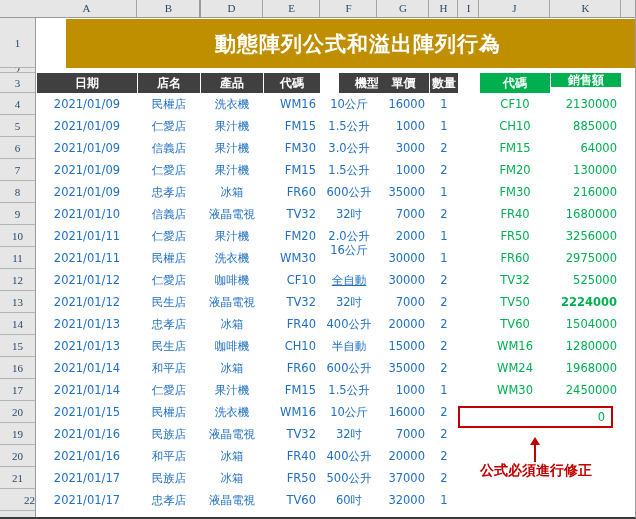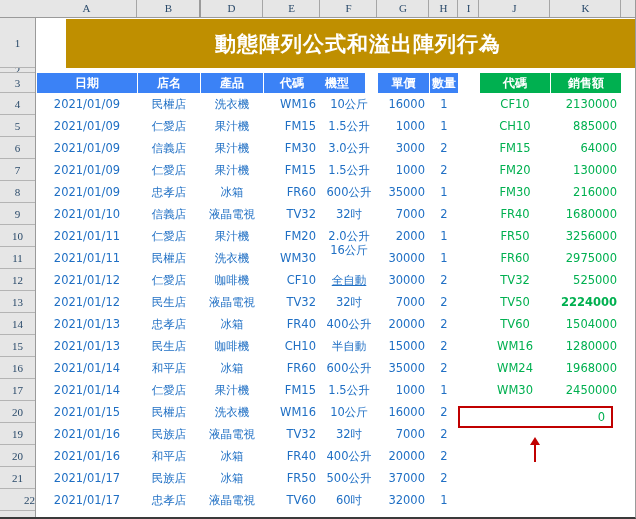--- a/index.html
+++ b/index.html
@@ -93,21 +93,21 @@
     font-weight: bold;
     display: flex;
     align-items: center;
     justify-content: center;
     letter-spacing: 1px;
   }
 
   
   .hdr-blue {
     position: absolute;
-    background: #3b82f6;
+    background: #404040;
     color: #ffffff;
     font-size: 12px;
     font-weight: bold;
     display: flex;
     align-items: center;
     justify-content: center;
   }
   
   .hdr-green {
     position: absolute;
@@ -203,21 +203,21 @@
       <div class="row-head" style="top: 471px; height: 22px; line-height: 22px; padding-left: 24px;">22</div>
     </div>
 
   <div class="title-banner" style="left:37px; top:19px; width:584px; height:49px;margin-left:29px;">動態陣列公式和溢出陣列行為</div>
 
   <div id="leftHeaderRow">
       <div class="hdr-blue" style="left: 37px; top: 73px; width: 100px; height: 20px;">日期</div>
       <div class="hdr-blue" style="left: 138px; top: 73px; width: 62px; height: 20px;">店名</div>
       <div class="hdr-blue" style="left: 201px; top: 73px; width: 62px; height: 20px;">產品</div>
       <div class="hdr-blue" style="left: 264px; top: 73px; width: 56px; height: 20px;">代碼</div>
-      <div class="hdr-blue" style="left: 309px; top: 73px; width: 56px; height: 20px;">機型</div>
+      <div class="hdr-blue" style="left: 339px; top: 73px; width: 56px; height: 20px;">機型</div>
       <div class="hdr-blue" style="left: 378px; top: 73px; width: 51px; height: 20px;">單價</div>
       <div class="hdr-blue" style="left: 430px; top: 73px; width: 28px; height: 20px;">數量</div>
     </div>
 
   <div id="leftBody">
       <div class="cell c blue-txt" style="left: 37px; top: 93px; width: 100px; height: 22px;">2021/01/09</div>
       <div class="cell c blue-txt" style="left: 138px; top: 93px; width: 62px; height: 22px;">民權店</div>
       <div class="cell c blue-txt" style="left: 201px; top: 93px; width: 62px; height: 22px;">洗衣機</div>
       <div class="cell r blue-txt" style="left: 264px; top: 93px; width: 56px; height: 22px;">WM16</div>
       <div class="cell c blue-txt" style="left: 321px; top: 93px; width: 56px; height: 22px;">10公斤</div>
@@ -346,21 +346,21 @@
       <div class="cell c blue-txt" style="left: 138px; top: 489px; width: 62px; height: 22px;">忠孝店</div>
       <div class="cell c blue-txt" style="left: 201px; top: 489px; width: 62px; height: 22px;">液晶電視</div>
       <div class="cell r blue-txt" style="left: 264px; top: 489px; width: 56px; height: 22px;">TV60</div>
       <div class="cell c blue-txt" style="left: 321px; top: 489px; width: 56px; height: 22px;">60吋</div>
       <div class="cell r blue-txt" style="left: 378px; top: 489px; width: 51px; height: 22px;">32000</div>
       <div class="cell c blue-txt" style="left: 430px; top: 489px; width: 28px; height: 22px;">1</div>
     </div>
 
   <div id="rightHeaderRow">
       <div class="hdr-green" style="left: 480px; top: 73px; width: 70px; height: 20px;">代碼</div>
-      <div class="hdr-green" style="left: 551px; top: 73px; width: 70px; height: 20px;">銷售額</div>
+      <div class="hdr-green" style="left: 551px; top: 73px; width: 70px; height: 14px;">銷售額</div>
     </div>
 
   <div id="rightBody">
       <div class="cell c green-txt" style="left: 480px; top: 93px; width: 70px; height: 22px;">CF10</div>
       <div class="cell r green-txt" style="left: 551px; top: 93px; width: 70px; height: 22px;">2130000</div>
       <div class="cell c green-txt" style="left: 480px; top: 115px; width: 70px; height: 22px;">CH10</div>
       <div class="cell r green-txt" style="left: 551px; top: 115px; width: 70px; height: 22px;">885000</div>
       <div class="cell c green-txt" style="left: 480px; top: 137px; width: 70px; height: 22px;">FM15</div>
       <div class="cell r green-txt" style="left: 551px; top: 137px; width: 70px; height: 22px;">64000</div>
       <div class="cell c green-txt" style="left: 480px; top: 159px; width: 70px; height: 22px;">FM20</div>
@@ -385,14 +385,15 @@
       <div class="cell r green-txt" style="left: 551px; top: 357px; width: 70px; height: 22px;">1968000</div>
       <div class="cell c green-txt" style="left: 480px; top: 379px; width: 70px; height: 22px;">WM30</div>
       <div class="cell r green-txt" style="left: 551px; top: 379px; width: 70px; height: 22px;">2450000</div>
     </div>
 
   <div class="err-box" style="left:458px; top:406px; width:155px; height:22px;">0</div>
 
   <div class="arrow-head" style="left:530px; top:437px;"></div>
   <div class="arrow-up" style="left:534px; top:444px; height:18px;"></div>
 
+  <div class="err-note" style="left:456px; top:462px; width:160px;">公式必須進行修正</div>
 
 </div>
 
 </body></html>

